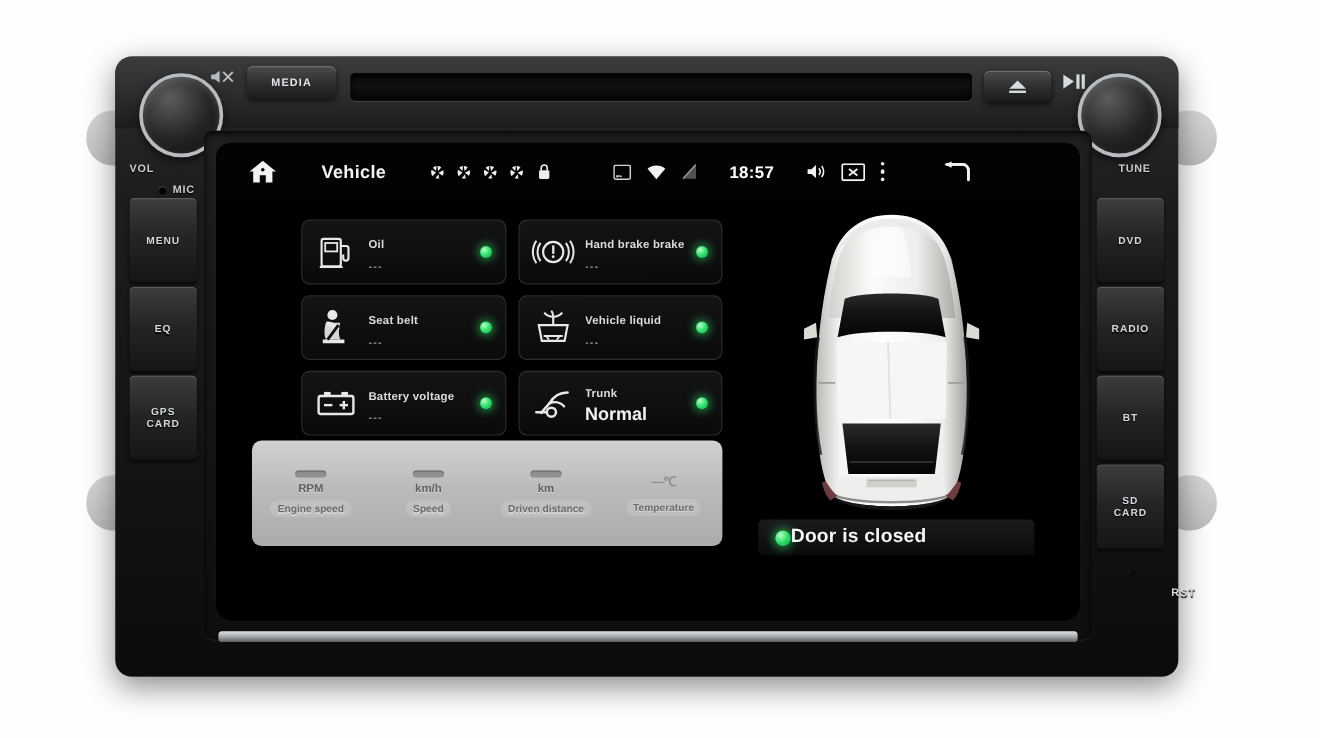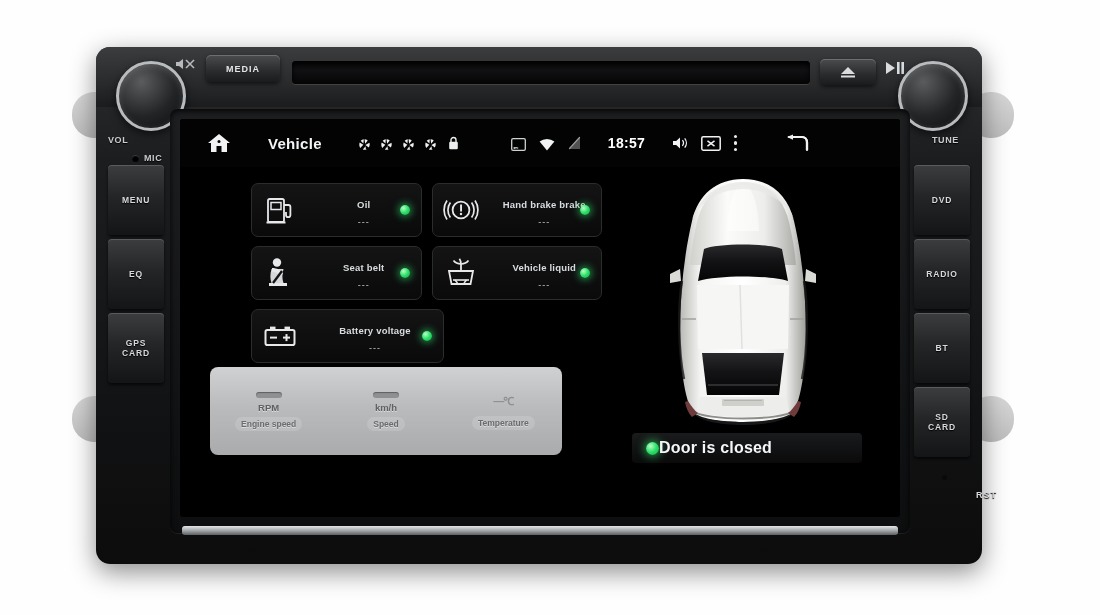--- a/index.html
+++ b/index.html
@@ -72,21 +72,21 @@
 
   
   .bezel{position:absolute;left:74px;top:62px;width:740px;height:424px;border-radius:8px;
          background:linear-gradient(180deg,#1e1f21,#0d0e0f);
          box-shadow:inset 0 2px 6px rgba(0,0,0,.9), 0 1px 0 rgba(255,255,255,.08);}
   .chrome-strip{position:absolute;left:86px;top:479px;width:716px;height:9px;border-radius:3px;
          background:linear-gradient(180deg,#e4e6e8,#9ea1a3 55%,#5c5e60);}
 
   
   .screen{position:absolute;left:84px;top:72px;width:720px;height:398px;background:#000;
-          border-radius:3px;overflow:hidden;text-align:center;}
+          border-radius:13px;overflow:hidden;}
 
   
   .statusbar{position:absolute;left:0;top:0;width:720px;height:48px;background:#030303;
              display:flex;align-items:center;}
   .sb-home{margin-left:26px;width:26px;height:22px;}
   .sb-title{margin-left:36px;color:#f2f4f6;font-size:15px;font-weight:bold;letter-spacing:.3px;}
   .sb-gears{margin-left:36px;display:flex;gap:9px;align-items:center;}
   .gear{width:13px;height:13px;}
   .lockico{width:11px;height:14px;margin-left:2px;}
   .sb-right{margin-left:52px;display:flex;align-items:center;gap:13px;}
@@ -112,21 +112,21 @@
   .card-ico{width:38px;height:36px;margin-left:9px;flex:0 0 auto;}
   .card-txt{margin-left:8px;flex:1 1 auto;overflow:hidden;}
   .card-label{color:#d9dcde;font-size:9.5px;font-weight:bold;letter-spacing:.2px;white-space:nowrap;}
   .card-value{color:#c9ccce;font-size:9px;margin-top:5px;letter-spacing:1px;white-space:nowrap;}
   .card-value.big{font-size:15px;font-weight:bold;color:#f0f2f4;letter-spacing:0;margin-top:1px;}
   .led{position:absolute;right:11px;top:50%;margin-top:-5px;width:10px;height:10px;border-radius:50%;
        background:radial-gradient(circle at 35% 32%,#b6ffc8,#2ee06a 48%,#11a843 100%);
        box-shadow:0 0 7px 2px rgba(46,224,106,.55);}
 
   
-  .metrics{position:absolute;left:30px;top:200px;width:352px;height:88px;border-radius:8px;
+  .metrics{position:absolute;left:30px;top:200px;width:392px;height:88px;border-radius:8px;
            background:linear-gradient(180deg,#cfd1d3 0%,#b9bbbd 45%,#a9abad 100%);
            display:flex;}
   .metric{flex:1 1 0;display:flex;flex-direction:column;align-items:center;justify-content:center;gap:4px;}
   .m-dash{width:26px;height:6px;border-radius:3px;background:#8e9092;
           box-shadow:inset 0 1px 1px rgba(0,0,0,.35);}
   .m-temp{color:#8e9092;font-size:11px;font-weight:bold;letter-spacing:-1px;}
   .m-unit{color:#5e6062;font-size:9.5px;font-weight:bold;text-shadow:0 1px 0 rgba(255,255,255,.5);}
   .m-name{color:#6a6c6e;font-size:8.5px;font-weight:bold;background:rgba(255,255,255,.14);
           border-radius:8px;padding:2px 6px;white-space:nowrap;
           text-shadow:0 1px 0 rgba(255,255,255,.45);}
@@ -415,33 +415,54 @@
                   <rect x="24.5" y="16.1" width="2" height="7" fill="#e6e8ea"></rect>
                 </svg>
               </span>
               <span class="card-txt">
                 <span class="card-label">Battery voltage</span>
                 <span class="card-value" style="display:block">---</span>
               </span>
               <span class="led"></span>
             </div>
 
+            <div class="card">
+              <span class="card-ico">
+                <svg width="38" height="36" viewBox="0 0 38 36">
+                  <path d="M31 9c-6.5 0-12 3.5-15 9" fill="none" stroke="#e6e8ea" stroke-width="2.1" stroke-linecap="round"></path>
+                  <path d="M16 18c4-1.5 9-1 12 2.5" fill="none" stroke="#e6e8ea" stroke-width="2.1" stroke-linecap="round"></path>
+                  <path d="M16 18L9 26" stroke="#e6e8ea" stroke-width="2.1" stroke-linecap="round"></path>
+                  <circle cx="17.5" cy="25.5" r="3.8" fill="none" stroke="#e6e8ea" stroke-width="2.1"></circle>
+                  <line x1="5" y1="25.5" x2="12.5" y2="25.5" stroke="#e6e8ea" stroke-width="2.1" stroke-linecap="round"></line>
+                </svg>
+              </span>
+              <span class="card-txt">
+                <span class="card-label">Trunk</span>
+                <span class="card-value big" style="display:block">Normal</span>
+              </span>
+              <span class="led"></span>
+            </div>
           </div>
         </div>
 
         <div class="metrics">
           <div class="metric">
             <span class="m-dash"></span>
             <span class="m-unit">RPM</span>
             <span class="m-name">Engine speed</span>
           </div>
           <div class="metric">
             <span class="m-dash"></span>
             <span class="m-unit">km/h</span>
             <span class="m-name">Speed</span>
+          </div>
+          <div class="metric">
+            <span class="m-dash"></span>
+            <span class="m-unit">km</span>
+            <span class="m-name">Driven distance</span>
           </div>
           <div class="metric">
             <span class="m-temp">—℃</span>
             <span class="m-unit"></span>
             <span class="m-name">Temperature</span>
           </div>
         </div>
 
         <div class="carwrap">
           <svg class="carsvg" viewBox="0 0 190 256">

